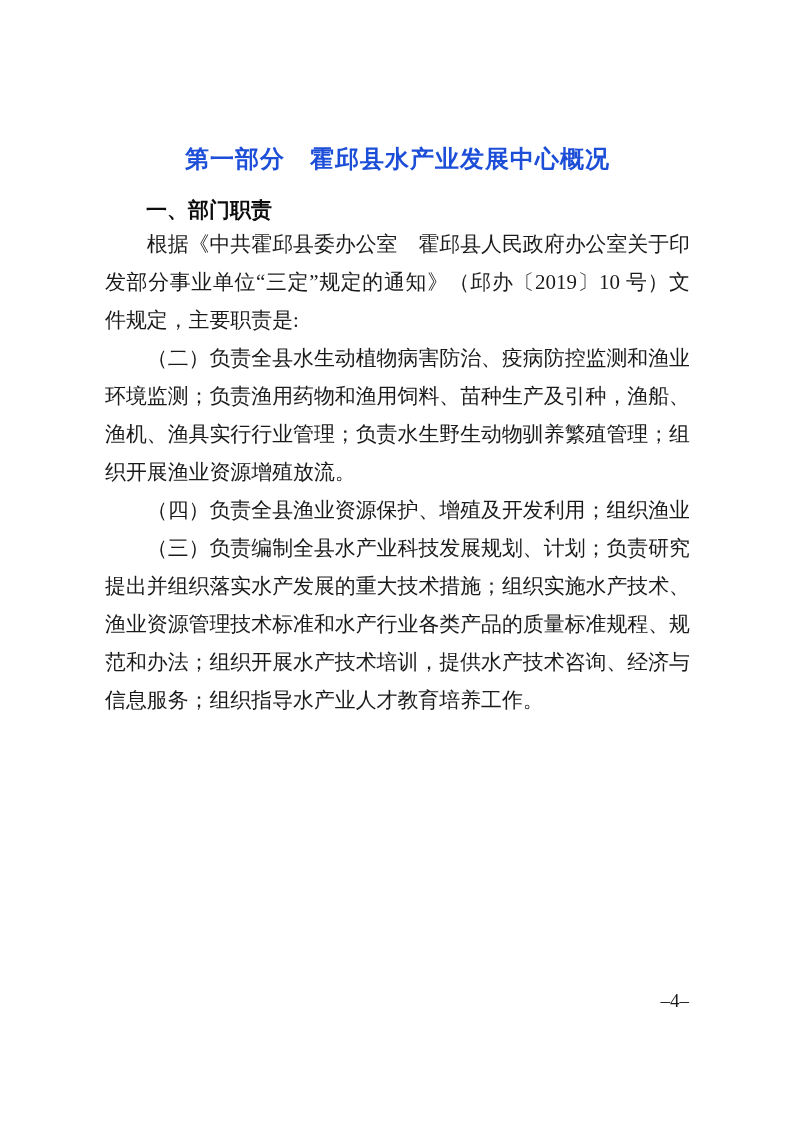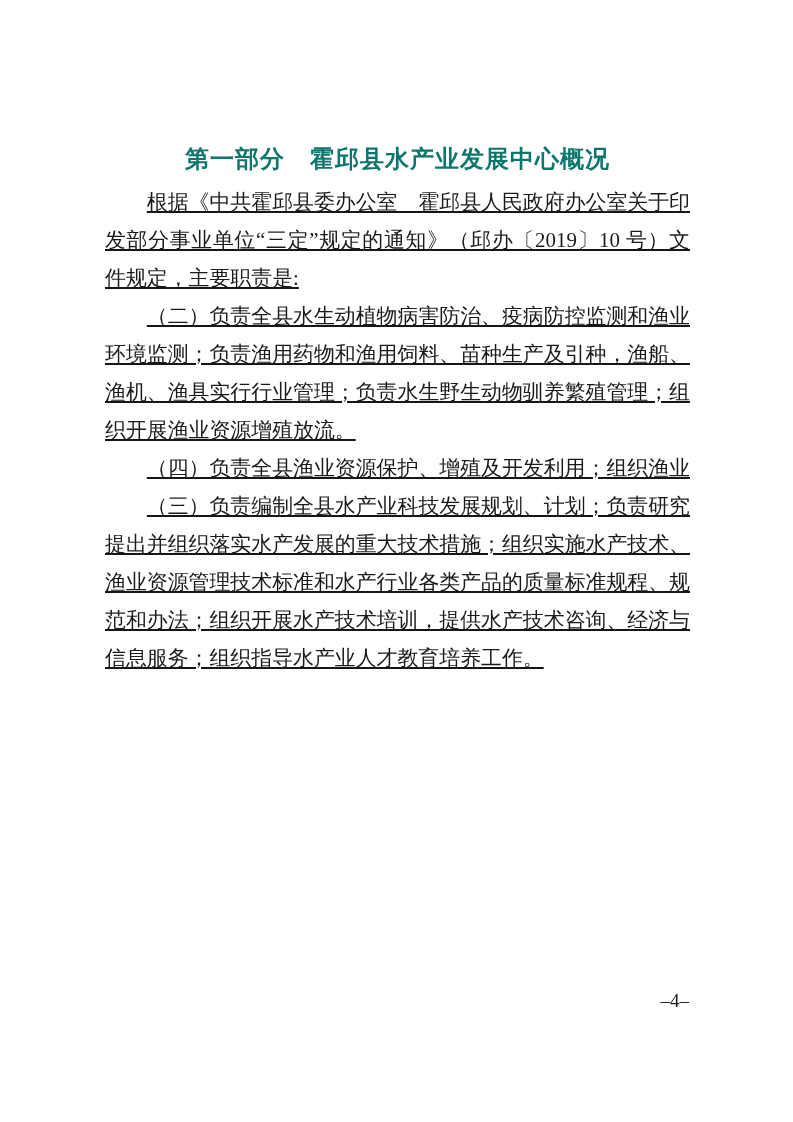--- a/index.html
+++ b/index.html
@@ -19,34 +19,32 @@
     color: #161616;
   }
   .doc-title {
     margin: 0;
     font-family: "Liberation Sans", "DejaVu Sans", sans-serif;
     font-weight: bold;
     font-size: 24px;
     line-height: 32px;
     text-align: center;
     letter-spacing: 1px;
-    color: #0f766e;
+    color: #1d4ed8;
   }
   .section-heading {
     margin: 20px 0 0 0;
     padding-left: 41px;
     font-family: "Liberation Sans", "DejaVu Sans", sans-serif;
     font-weight: bold;
     font-size: 21px;
     line-height: 30px;
     color: #0d0d0d;
   }
   .body-text {
-    margin-top: 8px;
-    text-decoration: underline;
   }
   .para {
     margin: 0;
     font-family: "Liberation Serif", "DejaVu Serif", serif;
     font-size: 20.9px;
     line-height: 38px;
     text-align: justify;
     text-align-last: left;
     text-indent: 2em;
     color: #1a1a1a;
@@ -60,20 +58,21 @@
     line-height: 22px;
     color: #1a1a1a;
   }
 </style>
 </head>
 <body>
 
 <div class="page">
   <h1 class="doc-title">第一部分　霍邱县水产业发展中心概况</h1>
 
+  <h2 class="section-heading">一、部门职责</h2>
 
   <div class="body-text">
     <p class="para">根据《中共霍邱县委办公室　霍邱县人民政府办公室关于印发部分事业单位“三定”规定的通知》（邱办〔2019〕10 号）文件规定，主要职责是:</p>
     <p class="para">（二）负责全县水生动植物病害防治、疫病防控监测和渔业环境监测；负责渔用药物和渔用饲料、苗种生产及引种，渔船、渔机、渔具实行行业管理；负责水生野生动物驯养繁殖管理；组织开展渔业资源增殖放流。</p>
     <p class="para">（四）负责全县渔业资源保护、增殖及开发利用；组织渔业</p>
     <p class="para">（三）负责编制全县水产业科技发展规划、计划；负责研究提出并组织落实水产发展的重大技术措施；组织实施水产技术、渔业资源管理技术标准和水产行业各类产品的质量标准规程、规范和办法；组织开展水产技术培训，提供水产技术咨询、经济与信息服务；组织指导水产业人才教育培养工作。</p>
   </div>
 
   <div class="page-number">–4–</div>
 </div>

